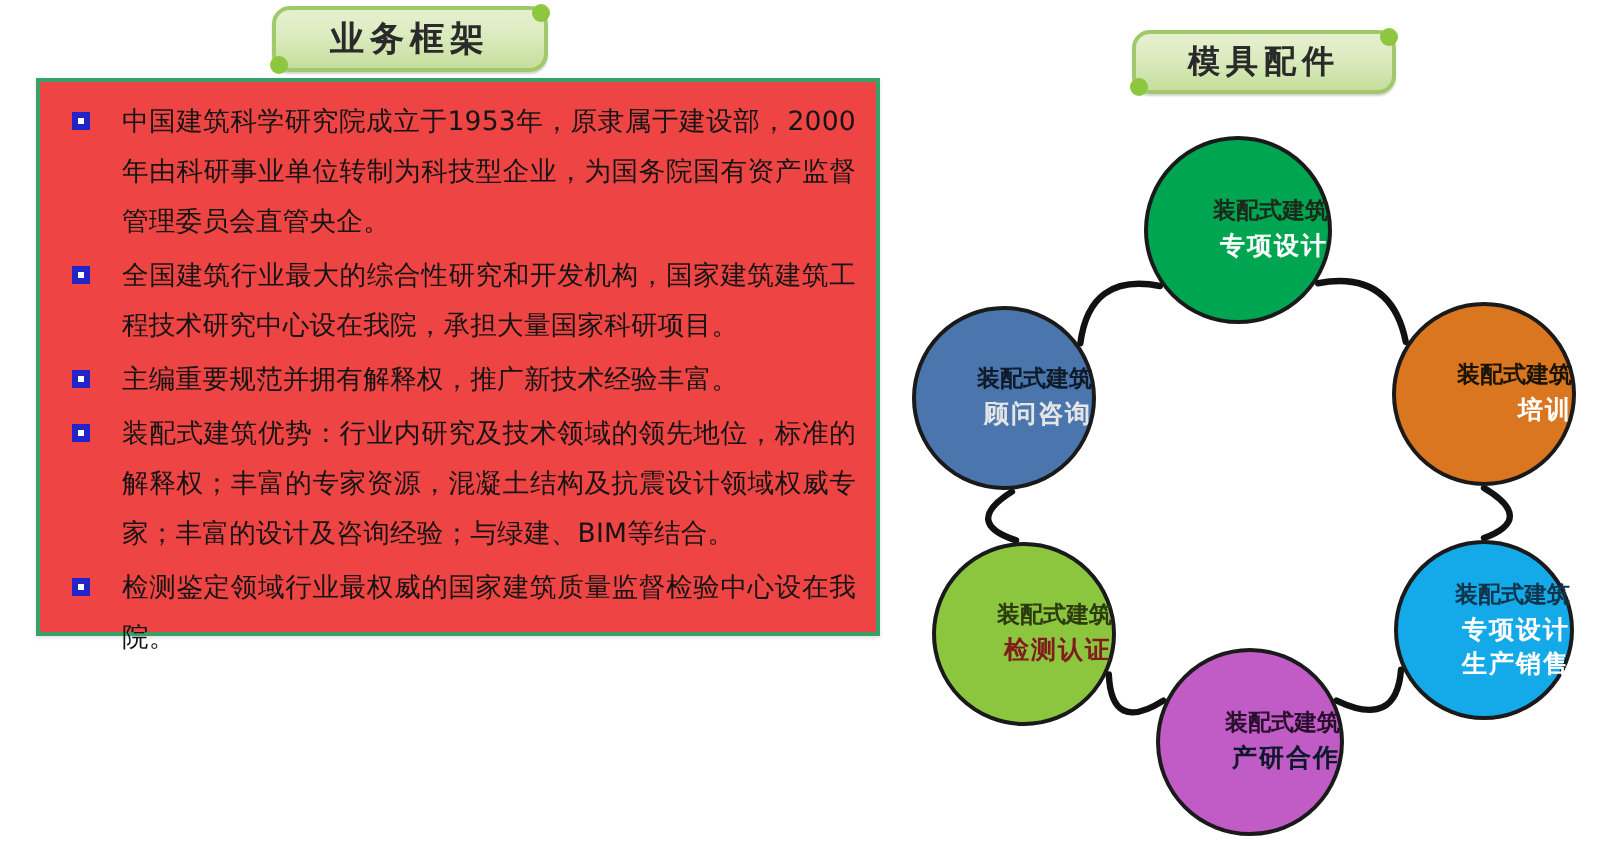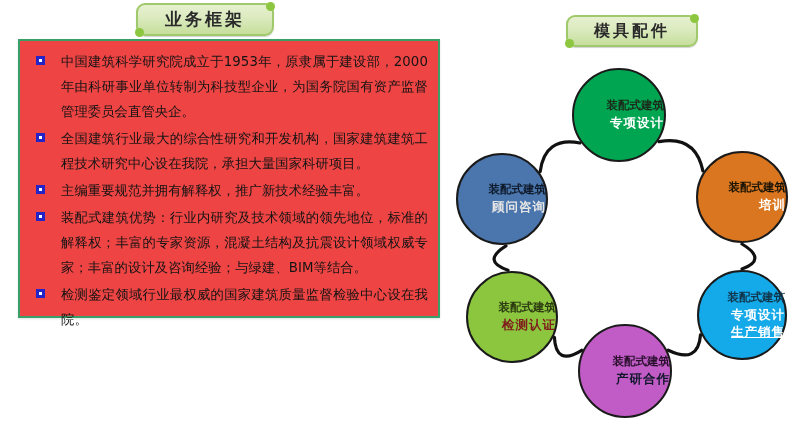--- a/index.html
+++ b/index.html
@@ -155,21 +155,21 @@
           <span class="l1" style="color: rgb(27, 42, 27);">装配式建筑</span>
           <span class="l2" style="color: rgb(255, 255, 255);">专项设计</span>
         </div>
         <div class="node" style="left: 256px; top: 111px; width: 92px; height: 92px; background: rgb(217, 118, 31);">
           <span class="l1" style="color: rgb(27, 20, 5);">装配式建筑</span>
           <span class="l2" style="color: rgb(255, 255, 255);">培训</span>
         </div>
         <div class="node" style="left: 257px; top: 230px; width: 90px; height: 90px; background: rgb(20, 169, 232);">
           <span class="l1" style="color: rgb(16, 52, 74);">装配式建筑</span>
           <span class="l2" style="color: rgb(255, 255, 255);">专项设计</span>
-          <span class="l3" style="color: rgb(255, 255, 255); text-decoration: underline;">生产销售</span>
+          <span class="l3" style="color: rgb(255, 255, 255);">生产销售</span>
         </div>
         <div class="node" style="left: 138px; top: 284px; width: 94px; height: 94px; background: rgb(193, 92, 198);">
           <span class="l1" style="color: rgb(42, 15, 45);">装配式建筑</span>
           <span class="l2" style="color: #0f172a;">产研合作</span>
         </div>
         <div class="node" style="left: 26px; top: 231px; width: 92px; height: 92px; background: rgb(140, 198, 62);">
           <span class="l1" style="color: rgb(44, 59, 16);">装配式建筑</span>
           <span class="l2" style="color: #7f1d1d;">检测认证</span>
         </div>
         <div class="node" style="left: 16px; top: 113px; width: 92px; height: 92px; background: rgb(74, 118, 173);">

